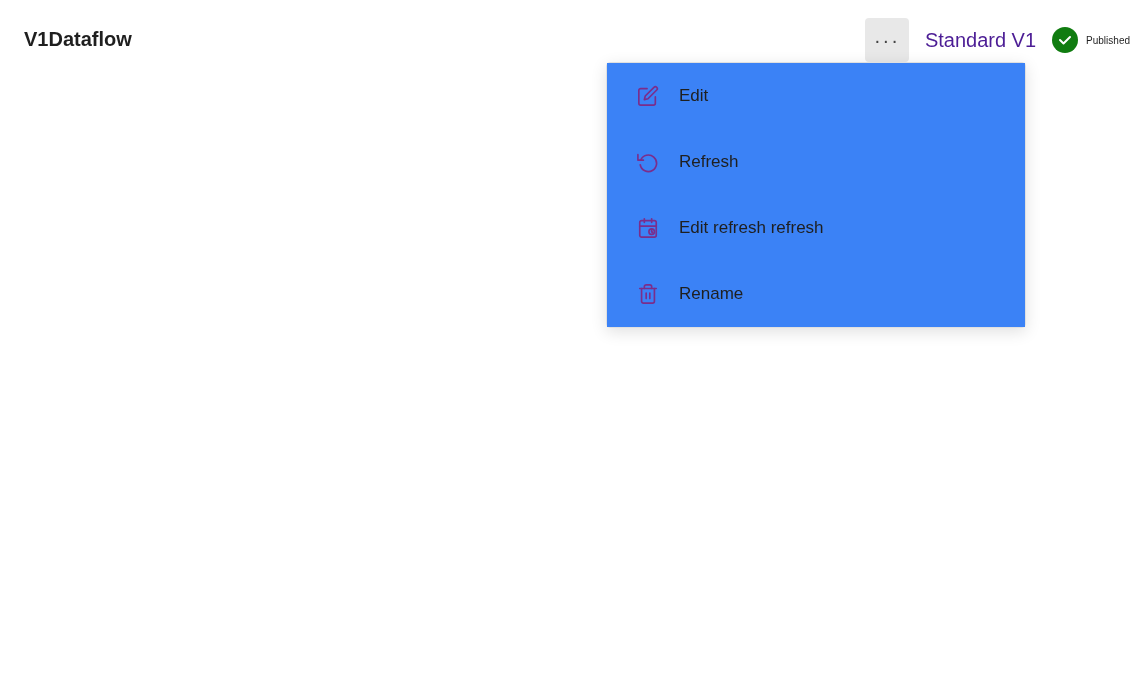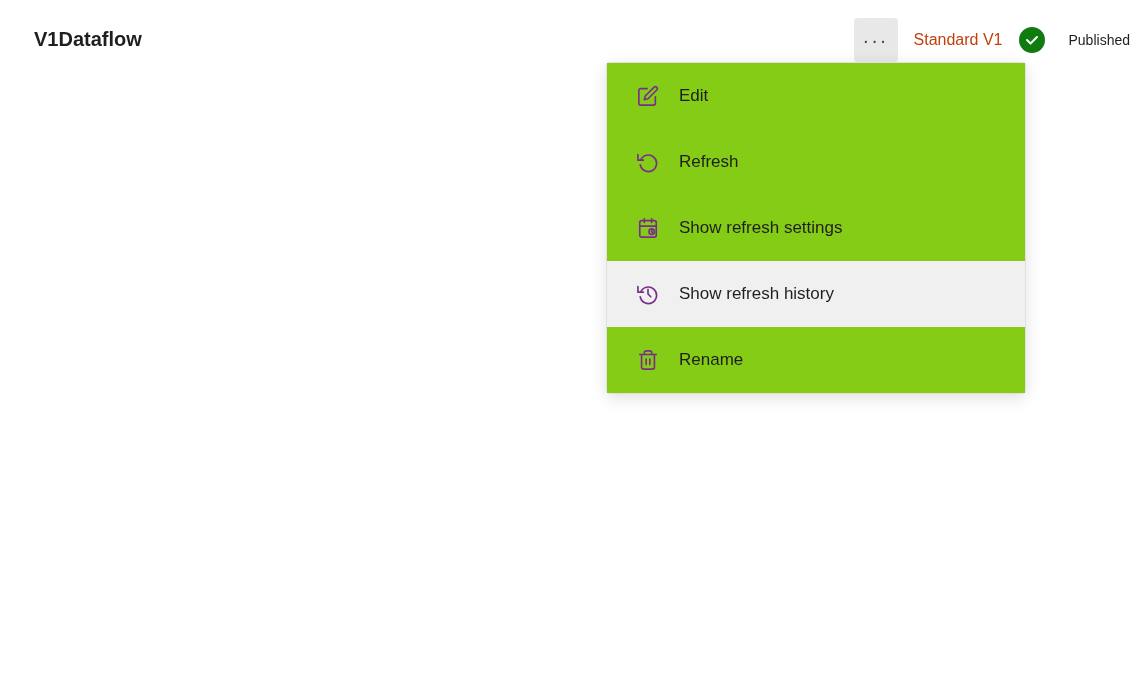--- a/index.html
+++ b/index.html
@@ -17,21 +17,20 @@
       position: relative;
     }
 
     .page-title {
       position: absolute;
       top: 28px;
       left: 24px;
       font-size: 20px;
       font-weight: 600;
       color: #1f1f1f;
-      margin-left: 10px;
     }
 
     .header-right {
       position: absolute;
       top: 18px;
       right: 10px;
       display: flex;
       align-items: center;
       gap: 16px;
     }
@@ -45,29 +44,29 @@
       cursor: pointer;
       display: flex;
       align-items: center;
       justify-content: center;
       font-size: 20px;
       color: #444;
       letter-spacing: 2px;
     }
 
     .version-label {
-      font-size: 16px;
-      color: #c2410c;
+      font-size: 20px;
+      color: #4c1d95;
     }
 
     .published-badge {
       display: flex;
       align-items: center;
-      gap: 24px;
-      font-size: 14px;
+      gap: 8px;
+      font-size: 10px;
       color: #1f1f1f;
     }
 
     .published-icon {
       width: 26px;
       height: 26px;
       border-radius: 50%;
       background: #107c10;
       display: flex;
       align-items: center;
@@ -90,21 +89,21 @@
     }
 
     .menu-item {
       display: flex;
       align-items: center;
       gap: 18px;
       padding: 20px 28px;
       cursor: pointer;
       font-size: 17px;
       color: #1f1f1f;
-      background: #84cc16;
+      background: #3b82f6;
       border: none;
       width: 100%;
       text-align: left;
     }
 
     .menu-item.active {
       background: #f0f0f0;
     }
 
     .menu-icon {
@@ -174,33 +173,23 @@
       <svg viewBox="0 0 24 24">
         <rect x="3" y="4" width="18" height="18" rx="2" stroke-linecap="round" stroke-linejoin="round"></rect>
         <line x1="16" y1="2" x2="16" y2="6" stroke-linecap="round"></line>
         <line x1="8" y1="2" x2="8" y2="6" stroke-linecap="round"></line>
         <line x1="3" y1="10" x2="21" y2="10" stroke-linecap="round"></line>
         <circle cx="16" cy="16" r="3" stroke-linecap="round"></circle>
         <line x1="16" y1="14" x2="16" y2="16" stroke-linecap="round"></line>
         <line x1="16" y1="16" x2="17.2" y2="17.2" stroke-linecap="round"></line>
       </svg>
     </span>
-    <span>Show refresh settings</span>
-  </button>
-
-  <button class="menu-item active">
-    <span class="menu-icon">
-      <svg viewBox="0 0 24 24">
-        <polyline points="1 4 1 10 7 10" stroke-linecap="round" stroke-linejoin="round"></polyline>
-        <path d="M3.51 15a9 9 0 1 0 .49-4.95" stroke-linecap="round" stroke-linejoin="round"></path>
-        <polyline points="12 7 12 12 15 15" stroke-linecap="round" stroke-linejoin="round"></polyline>
-      </svg>
-    </span>
-    <span>Show refresh history</span>
-  </button>
+    <span>Edit refresh refresh</span>
+  </button>
+
 
   <button class="menu-item">
     <span class="menu-icon">
       <svg viewBox="0 0 24 24">
         <polyline points="3 6 5 6 21 6" stroke-linecap="round" stroke-linejoin="round"></polyline>
         <path d="M19 6v14a2 2 0 0 1-2 2H7a2 2 0 0 1-2-2V6m3 0V4a2 2 0 0 1 2-2h4a2 2 0 0 1 2 2v2" stroke-linecap="round" stroke-linejoin="round"></path>
         <line x1="10" y1="11" x2="10" y2="17" stroke-linecap="round"></line>
         <line x1="14" y1="11" x2="14" y2="17" stroke-linecap="round"></line>
       </svg>
     </span>

